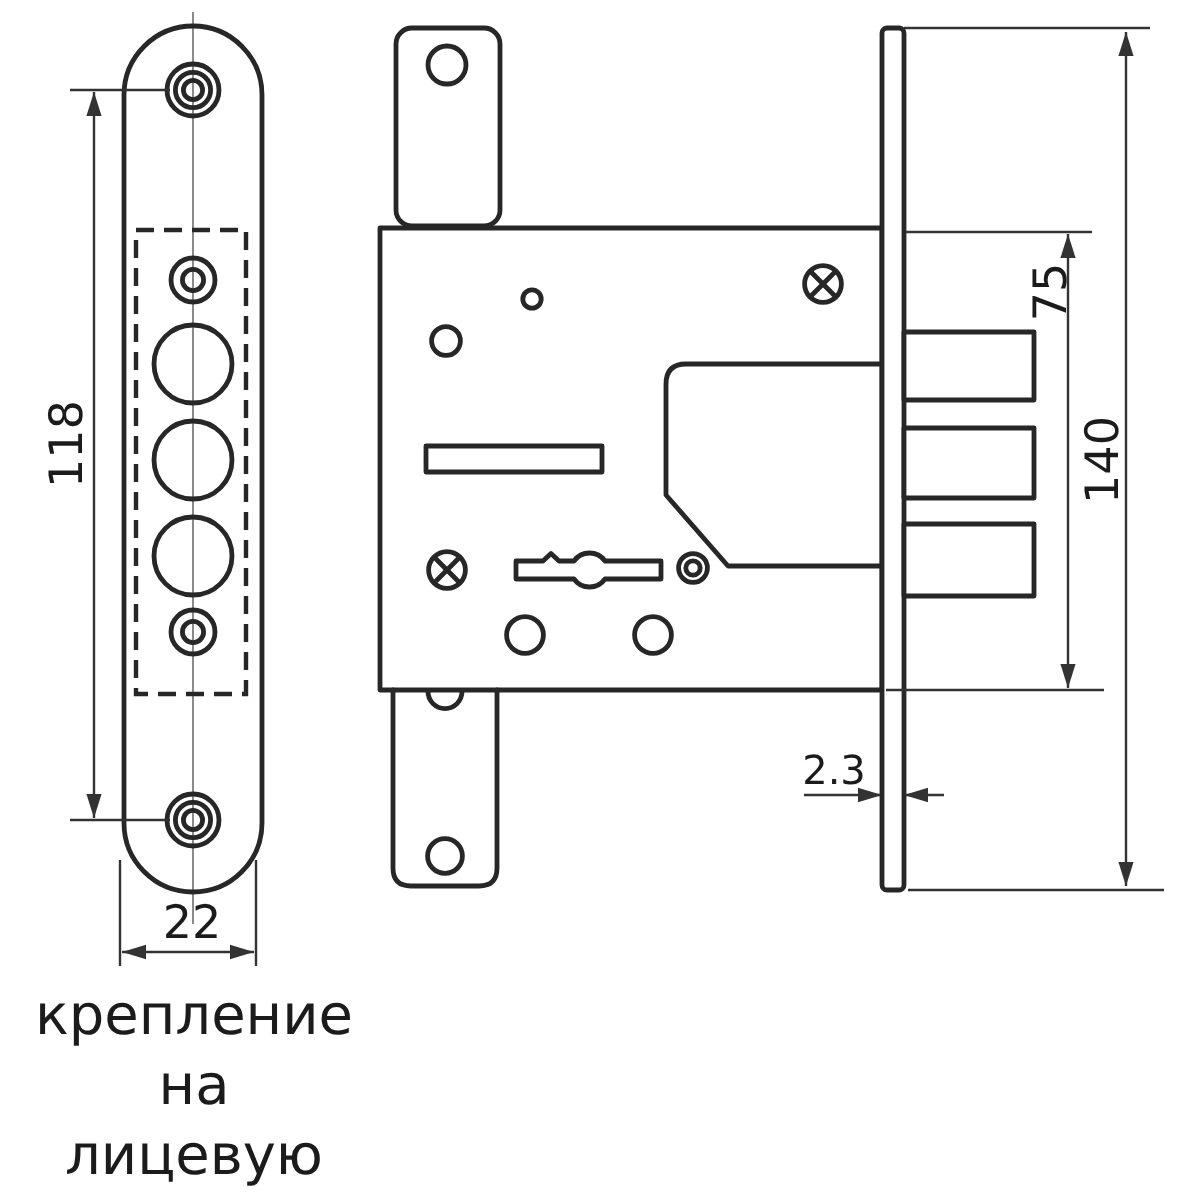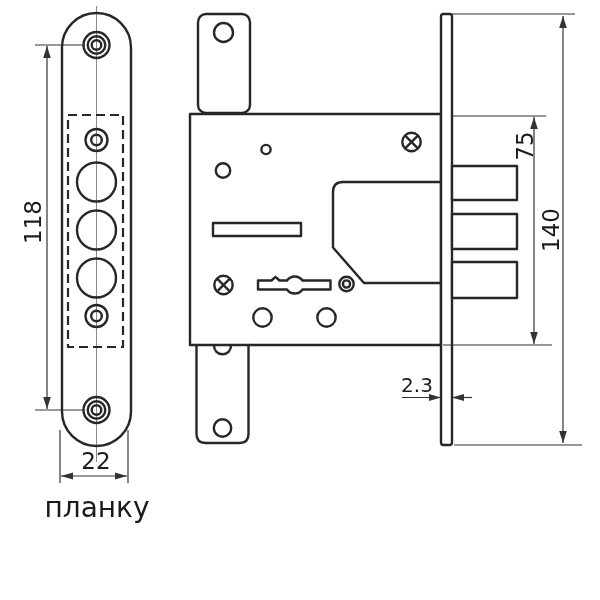--- a/index.html
+++ b/index.html
@@ -129,15 +129,17 @@
   <g>
     <line class="dim" x1="402" y1="397.5" x2="440" y2="397.5"></line>
     <polygon class="ahead" points="441,397.5 429,393.9 429,401.1"></polygon>
     <line class="dim" x1="453" y1="397.5" x2="472" y2="397.5"></line>
     <polygon class="ahead" points="452,397.5 464,393.9 464,401.1"></polygon>
     <text class="dim-text-small" x="417" y="392" text-anchor="middle">2.3</text>
   </g>
 </svg>
 
 <div class="caption">
+  <div>крепление</div>
+  <div>на лицевую</div>
   <div>планку</div>
 </div>
 </div>
 
 </body></html>

